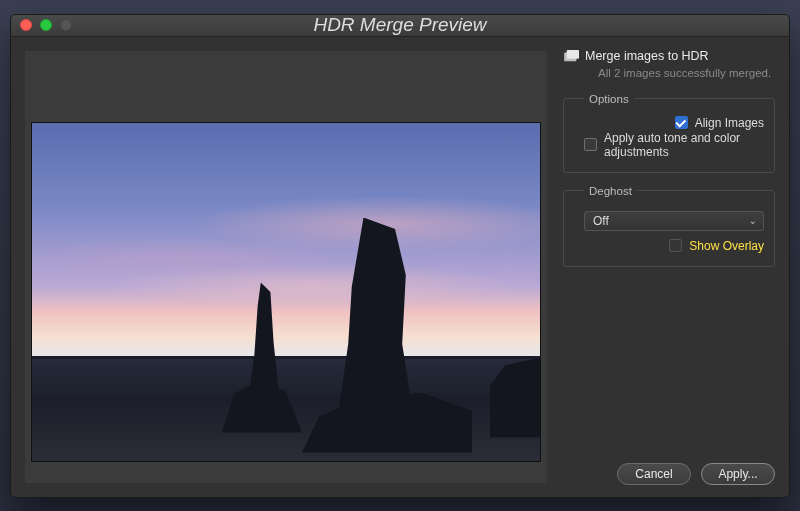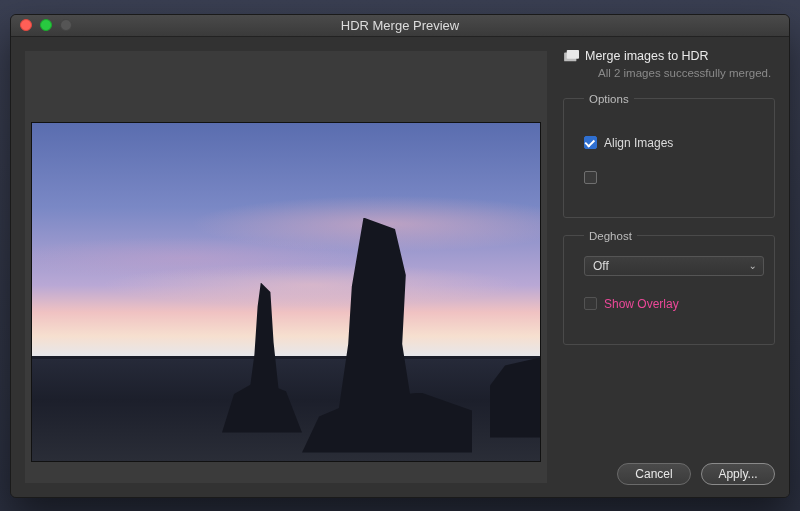--- a/index.html
+++ b/index.html
@@ -25,21 +25,21 @@
     position: relative;
     border-bottom: 1px solid #222;
   }
   .traffic { display: flex; gap: 8px; padding-left: 9px; }
   .dot { width: 12px; height: 12px; border-radius: 50%; }
   .dot.close { background: #ff5f57; border: 0.5px solid #e1483f; }
   .dot.min   { background: #28c940; border: 0.5px solid #1ba92d; }
   .dot.max   { background: #555; border: 0.5px solid #444; }
   .title {
     position: absolute; left: 0; right: 0; text-align: center;
-    font-size: 13px; color: #ddd; pointer-events: none;
+    font-size: 19px; color: #ddd; pointer-events: none; font-style: italic;
   }
   .content {
     flex: 1; display: flex; background: #323232;
   }
   .preview-pane {
     flex: 1; padding: 14px 10px 14px 14px;
     display: flex; align-items: flex-start; justify-content: center;
   }
   .preview-viewport {
     width: 100%; height: 100%;
@@ -120,34 +120,34 @@
   .status { color: #8a8a8a; font-size: 11.5px; margin-left: 35px; margin-bottom: 14px; }
   fieldset.group {
     border: 1px solid #4a4a4a;
     border-radius: 3px;
     padding: 10px 10px 12px 20px;
     margin-bottom: 12px;
   }
   fieldset.group legend {
     padding: 0 5px; color: #bdbdbd; font-size: 11.5px;
   }
-  .row { display: flex; align-items: center; gap: 7px; margin: 21px 0; }
+  .row { display: flex; align-items: center; gap: 7px; margin: 1px 0; justify-content: flex-end; }
   .chk {
     width: 13px; height: 13px; border: 1px solid #6f6f6f; border-radius: 2px;
     background: #3a3a3a; display: inline-flex; align-items: center; justify-content: center;
     flex-shrink: 0;
   }
   .chk.checked { background: #2f6fd0; border-color: #2f6fd0; }
   .chk.checked::after {
     content: ""; width: 7px; height: 4px; border-left: 2px solid #fff; border-bottom: 2px solid #fff;
     transform: rotate(-45deg) translate(0px,-1px);
   }
   .chk.disabled { opacity: 0.55; }
   .row .lbl { color: #dcdcdc; font-size: 12px; }
-  .row .lbl.dim { color: #ec4899; }
+  .row .lbl.dim { color: #fde047; }
   .select {
     width: 100%; height: 20px;
     background: linear-gradient(#3e3e3e,#343434);
     border: 1px solid #555; border-radius: 3px;
     display: flex; align-items: center; justify-content: space-between;
     padding: 0 6px 0 8px; color: #dcdcdc; font-size: 12px;
     margin: 4px 0 8px 0;
   }
   .select .chev { font-size: 10px; color: #bbb; line-height: 1; }
   .footer {
@@ -211,20 +211,21 @@
       <div class="status">All 2 images successfully merged.</div>
 
       <fieldset class="group">
         <legend>Options</legend>
         <div class="row">
           <span class="chk checked"></span>
           <span class="lbl">Align Images</span>
         </div>
         <div class="row">
           <span class="chk"></span>
+          <span class="lbl">Apply auto tone and color adjustments</span>
         </div>
       </fieldset>
 
       <fieldset class="group">
         <legend>Deghost</legend>
         <div class="select">
           <span>Off</span>
           <span class="chev">⌄</span>
         </div>
         <div class="row">

